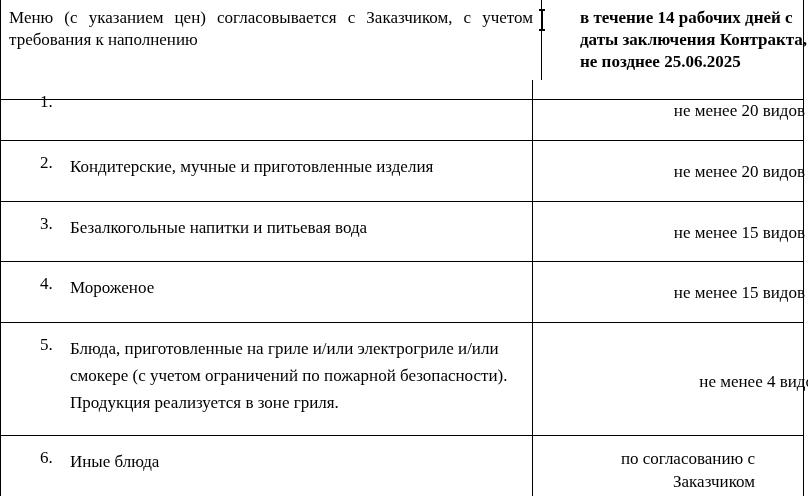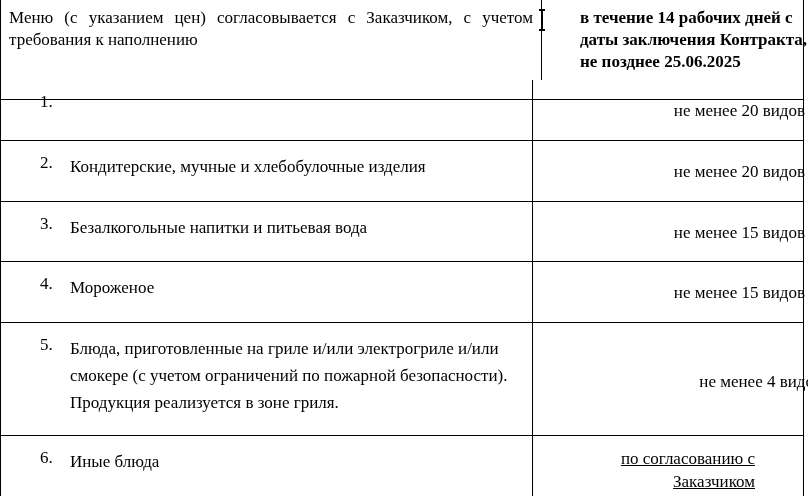--- a/index.html
+++ b/index.html
@@ -39,21 +39,21 @@
 <div class="tbl">
   <div class="row" style="height:61px;">
     <div class="cell-left">
       <span class="num">1.</span>
     </div>
     <div class="val" style="top:19px;">не менее 20 видов</div>
   </div>
   <div class="row" style="height:61px;">
     <div class="cell-left">
       <span class="num">2.</span>
-      <span class="label">Кондитерские, мучные и хлебобулочные изделия</span>
+      <span class="label">Кондитерские, мучные и приготовленные изделия</span>
     </div>
     <div class="val" style="top:19px;">не менее 20 видов</div>
   </div>
   <div class="row" style="height:60px;">
     <div class="cell-left">
       <span class="num">3.</span>
       <span class="label">Безалкогольные напитки и питьевая вода</span>
     </div>
     <div class="val" style="top:19px;">не менее 15 видов</div>
   </div>
@@ -69,15 +69,15 @@
       <span class="num">5.</span>
       <span class="label">Блюда, приготовленные на гриле и/или электрогриле и/или смокере (с учетом ограничений по пожарной безопасности). Продукция реализуется в зоне гриля.</span>
     </div>
     <div class="val" style="top:47px;margin-left:17px;">не менее 4 видов</div>
   </div>
   <div class="row" style="height:62px; border-bottom:none;">
     <div class="cell-left">
       <span class="num">6.</span>
       <span class="label">Иные блюда</span>
     </div>
-    <div class="val" style="top:11px; padding:0 50px; box-sizing:border-box;text-decoration:underline;">по согласованию с Заказчиком</div>
+    <div class="val" style="top:11px; padding:0 50px; box-sizing:border-box;">по согласованию с Заказчиком</div>
   </div>
 </div>
 
 </body></html>

